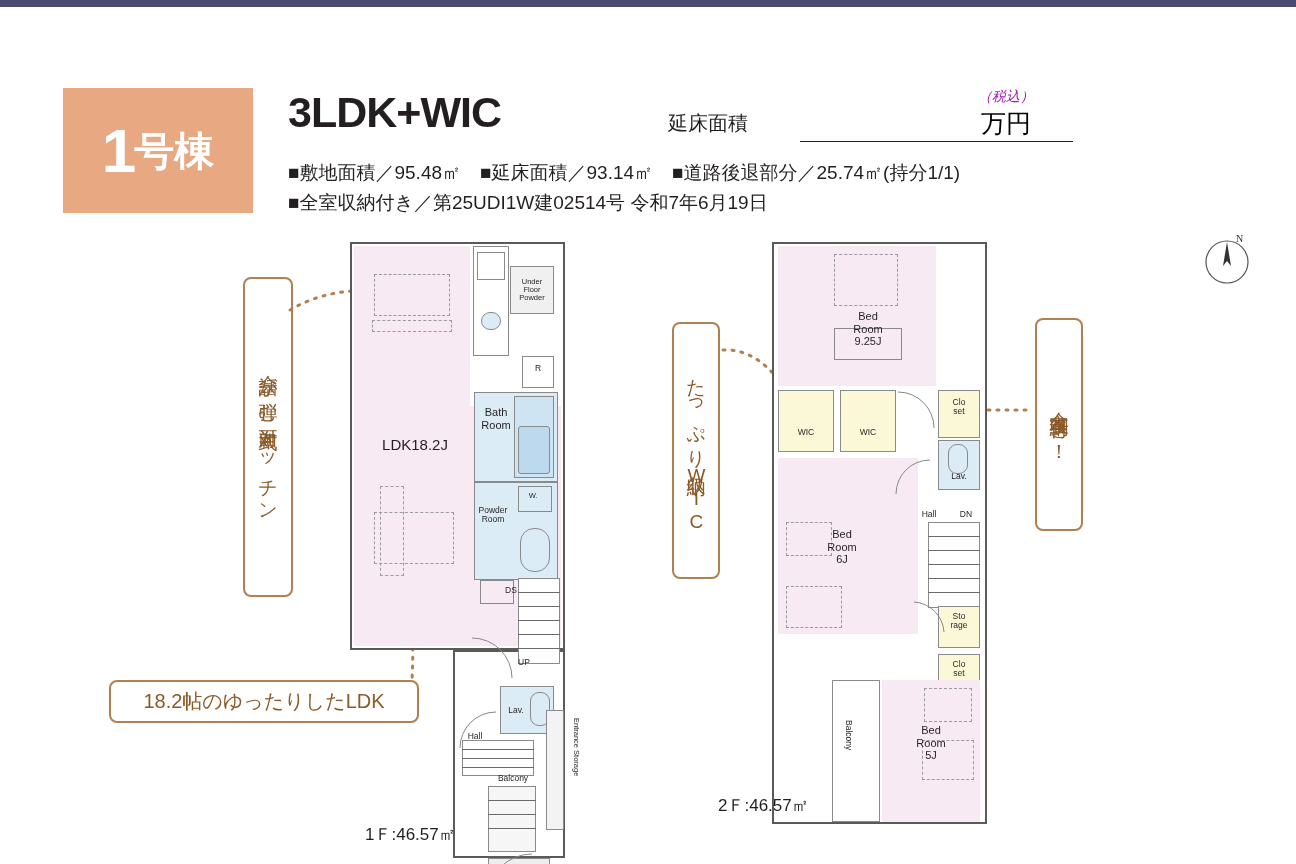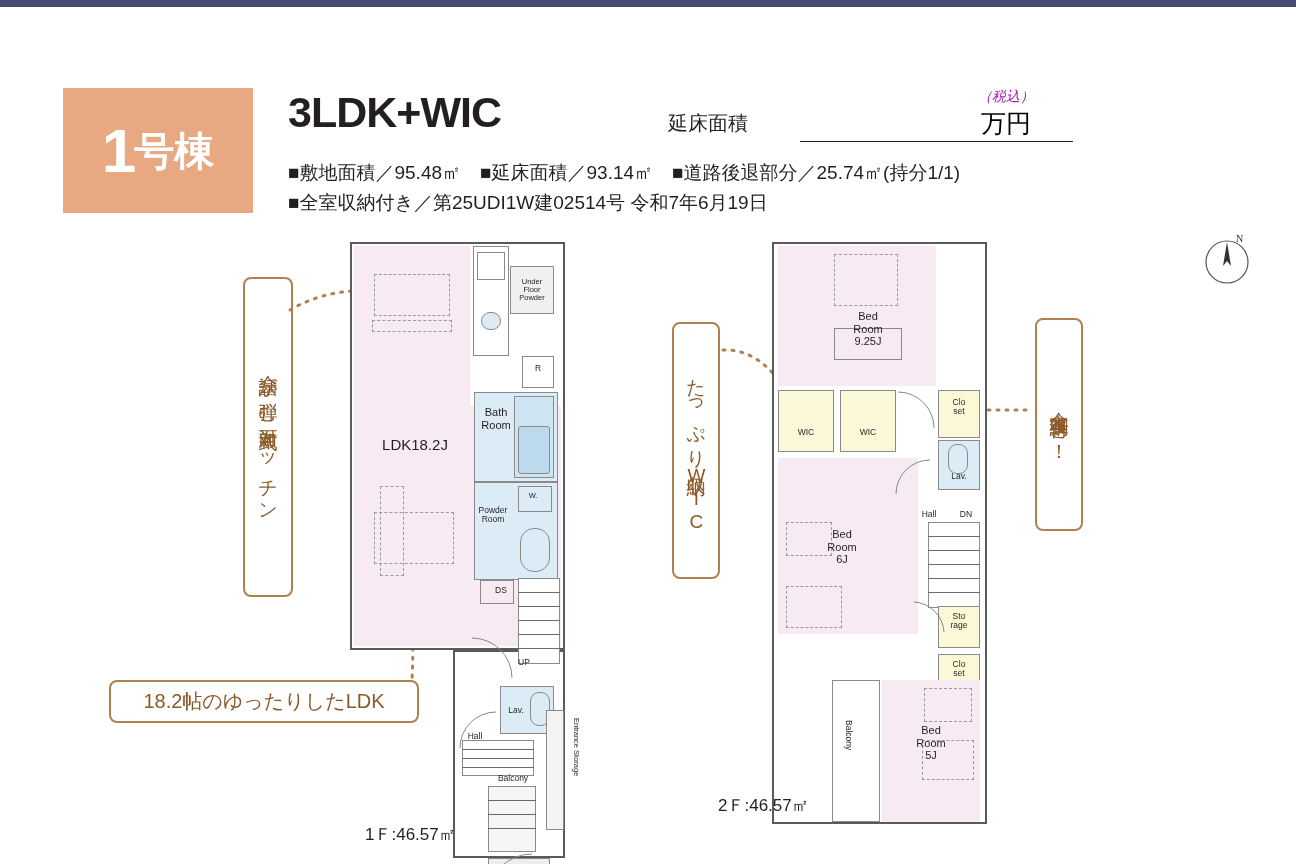--- a/index.html
+++ b/index.html
@@ -192,21 +192,21 @@
   <div class="lbl big" style="left:10px;top:196px;width:110px;">LDK18.2J</div>
   <div class="lbl" style="left:126px;top:166px;width:40px;white-space:pre;">Bath
 Room</div>
   <div class="lbl sm" style="left:124px;top:266px;width:38px;white-space:pre;">Powder
 Room</div>
   <div class="lbl xs" style="left:172px;top:252px;width:22px;">W.</div>
   <div class="lbl xs" style="left:162px;top:38px;width:40px;white-space:pre;">Under
 Floor
 Powder</div>
   <div class="lbl sm" style="left:176px;top:124px;width:24px;">R</div>
-  <div class="lbl sm" style="left:130px;top:346px;width:42px;">DS</div>
+  <div class="lbl sm" style="left:140px;top:346px;width:42px;">DS</div>
   <div class="lbl sm" style="left:160px;top:418px;width:28px;">UP</div>
   <div class="lbl sm" style="left:152px;top:466px;width:28px;">Lav.</div>
   <div class="lbl sm" style="left:110px;top:492px;width:30px;">Hall</div>
   <div class="lbl sm" style="left:134px;top:534px;width:58px;">Balcony</div>
   <div class="lbl xs vtxt" style="left:222px;top:452px;height:110px;">Entrance Storage</div>
 </div>
 
 <div class="floor-label" id="fl-1f">1Ｆ:46.57㎡</div>
 
 <div class="plan" id="plan2" style="left:772px;top:240px;width:230px;height:600px;">

